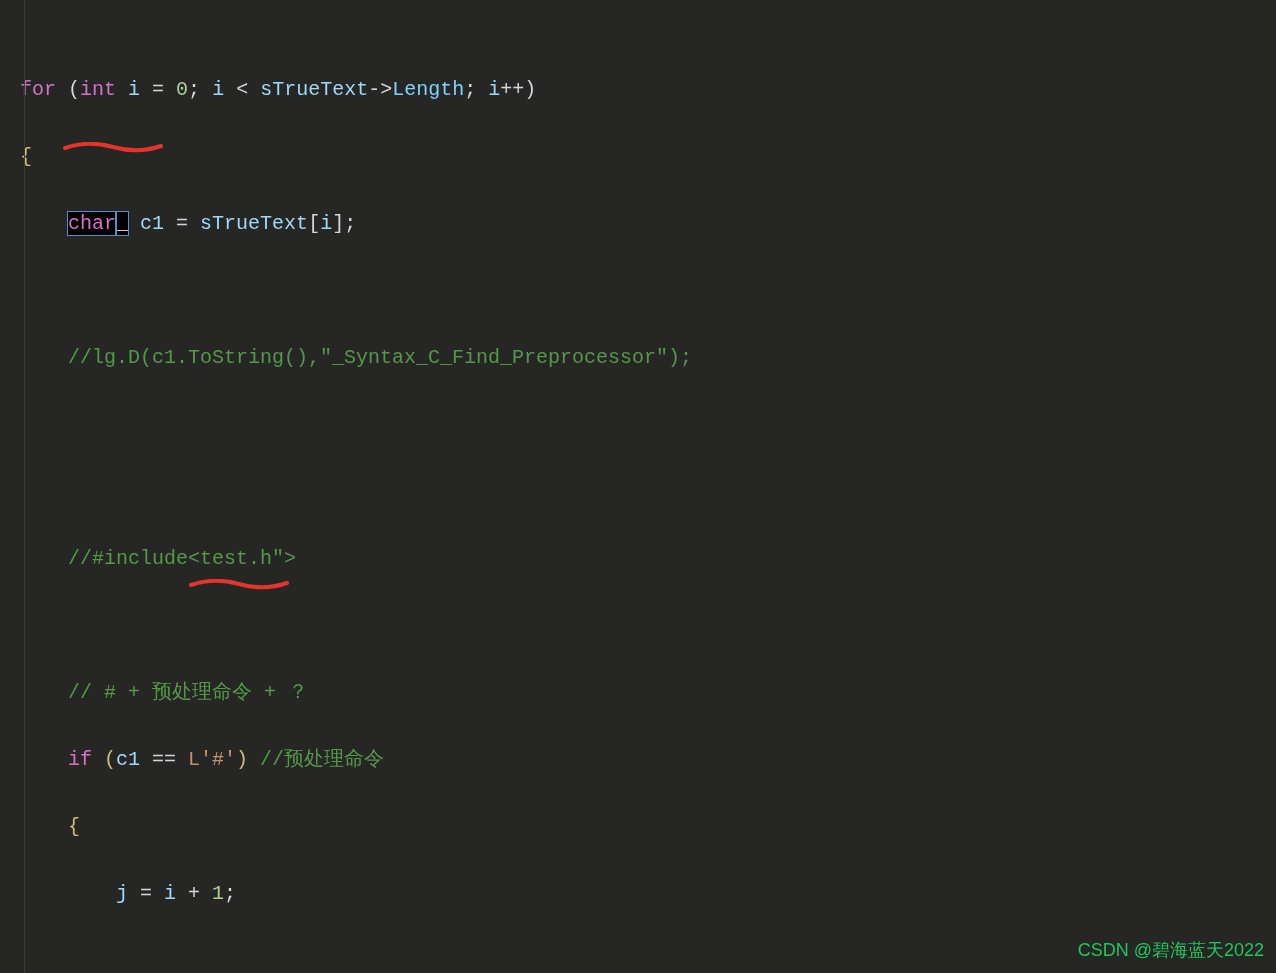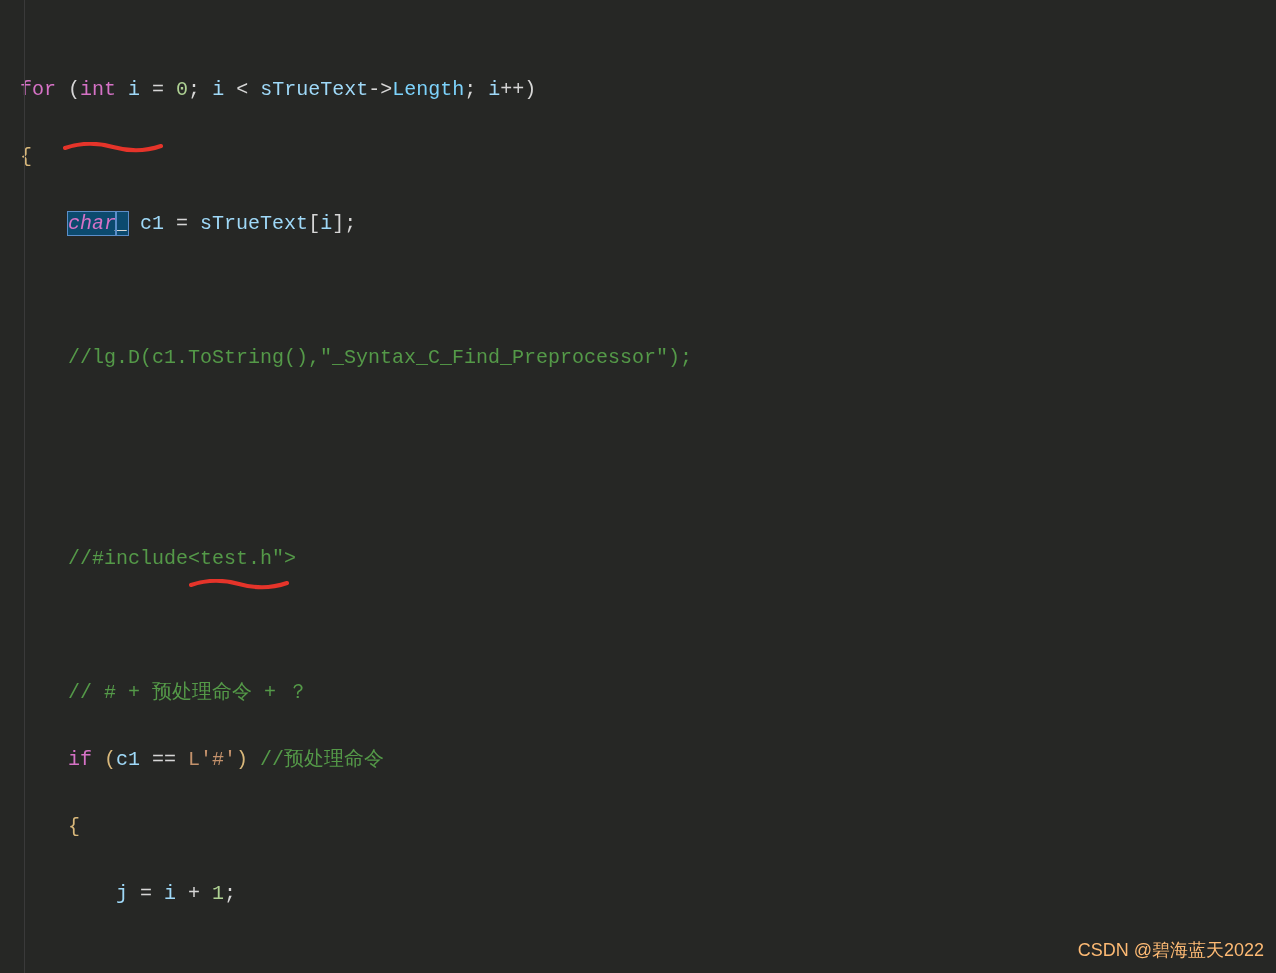--- a/index.html
+++ b/index.html
@@ -23,45 +23,44 @@
   .tok-keyword { color: #d672c6; }
   .tok-var { color: #9fd9f8; }
   .tok-op { color: #d6d6d6; }
   .tok-num { color: #aed193; }
   .tok-comment { color: #549948; }
   .tok-punct { color: #d6d6d6; }
   .tok-brack { color: #d9b87b; }
   .tok-member { color: #7dd3fc; }
   .tok-char { color: #c3916b; }
   .hl-box {
-    background: #0c4a6e;
+    background: #000000;
     outline: 1px solid #5b8ec9;
     outline-offset: 0;
-    font-style: italic;
   }
   .caret {
     color: #d6d6d6;
   }
   .underline-red {
     position: absolute;
     height: 6px;
   }
   .underline-red svg { display:block; }
   .guide {
     position: absolute;
     top: 0;
     width: 1px;
     background: #3a3a3a;
     height: 100%;
   }
   .watermark {
     position: absolute;
     bottom: 6px;
     right: 12px;
-    color: #fdba74;
+    color: #22c55e;
     font-size: 18px;
     font-family: sans-serif;
   }
 </style>
 </head>
 <body>
 
 <div class="code-area">
 <div class="guide" style="left:24px;"></div>
 <div><span class="tok-keyword">for</span><span class="tok-punct"> (</span><span class="tok-keyword">int</span><span> </span><span class="tok-var">i</span><span class="tok-op"> = </span><span class="tok-num">0</span><span class="tok-punct">; </span><span class="tok-var">i</span><span class="tok-op"> &lt; </span><span class="tok-var">sTrueText</span><span class="tok-op">-&gt;</span><span class="tok-member">Length</span><span class="tok-punct">; </span><span class="tok-var">i</span><span class="tok-op">++</span><span class="tok-punct">)</span></div>

